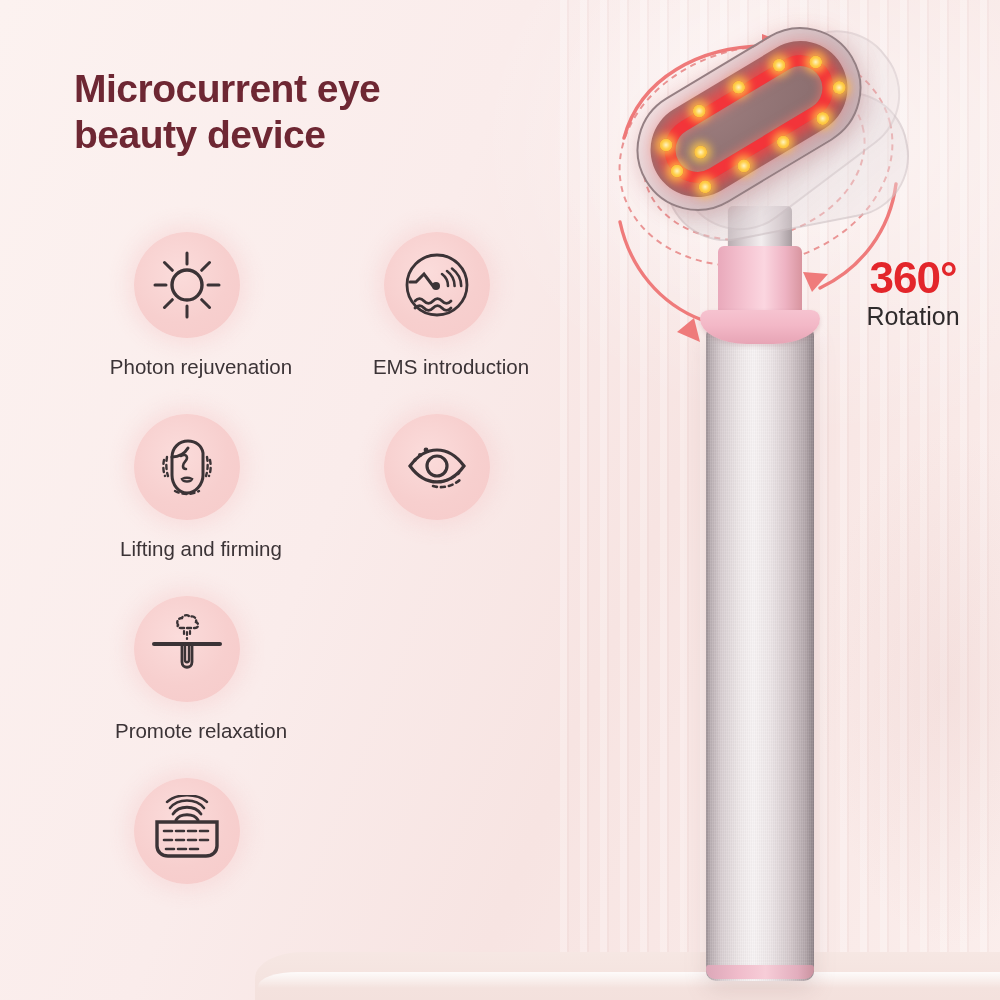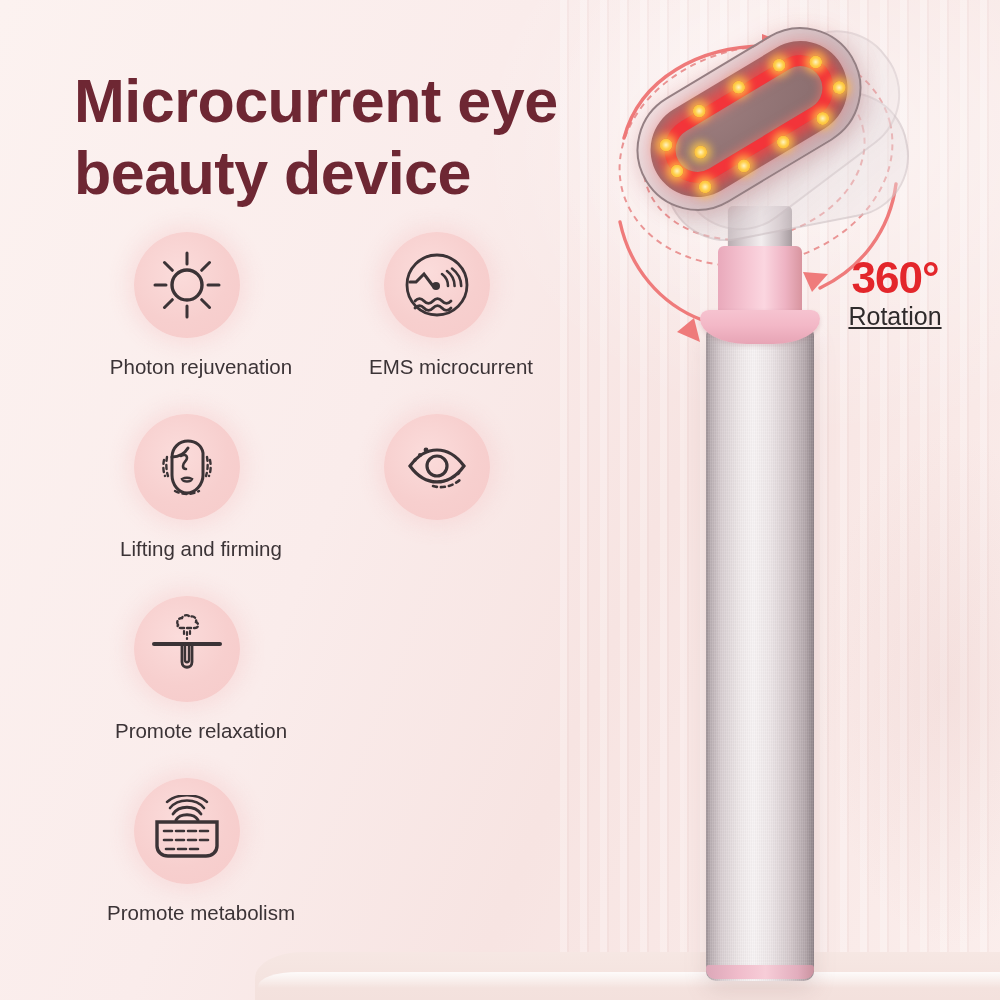--- a/index.html
+++ b/index.html
@@ -58,21 +58,21 @@
     border-radius: 40px 40px 0 0 / 14px 14px 0 0;
   }
 
   
   .headline {
     position: absolute;
     left: 74px; top: 66px;
     width: 560px;
     color: #6e2733;
     font-weight: bold;
-    font-size: 61px;
+    font-size: 39px;
     line-height: 1.18;
     letter-spacing: -0.5px;
     white-space: pre-line;
   }
 
   
   .features {
     position: absolute;
     left: 62px; top: 232px;
     width: 500px;
@@ -198,36 +198,35 @@
     background: radial-gradient(circle, #fff3bf 0%, #ffcf4a 45%, #f5a72b 100%);
     box-shadow: 0 0 9px 4px rgba(255,200,70,0.85);
   }
 
   
   .arrows { position: absolute; left: -4px; top: 6px; width: 360px; height: 350px; }
   .arrows svg { display: block; }
 
   .badge {
     position: absolute;
-    left: 220px; top: 246px;
+    left: 238px; top: 246px;
     width: 150px;
     text-align: center;
   }
   .badge-deg {
     font-size: 44px; font-weight: bold;
     color: #e3262b;
     letter-spacing: -1px;
     line-height: 1;
   }
   .badge-sub {
     margin-top: 4px;
     font-size: 25px;
     color: #2f2b2c;
     line-height: 1;
-    text-decoration: underline;
   }
 </style>
 </head>
 <body>
 
 <div id="stage">
 
   <div class="bg-soft-a"></div>
   <div class="stripes"></div>
   <div class="bg-soft-b"></div>
@@ -254,21 +253,21 @@
         <div class="fdisc">
           <svg width="76" height="76" viewBox="0 0 76 76" fill="none" stroke="#3b3336" stroke-width="2.8" stroke-linecap="round">
             <circle cx="38" cy="38" r="30"></circle>
             <path d="M11 35h6l8-8 9 12" stroke-width="3"></path>
             <circle cx="37" cy="39" r="4" fill="#3b3336" stroke="none"></circle>
             <path d="M43 27c4 3 6 7.5 6 12M48 24c5 3.8 7.6 9.6 7.6 15M53 21.5c6 4.6 9.2 11.6 9.2 17.5" stroke-width="2.6"></path>
             <path d="M16 54c3-3.2 6-3.2 9 0s6 3.2 9 0 6-3.2 9 0 6 3.2 9 0" stroke-width="2.8"></path>
             <path d="M16 61c3-3.2 6-3.2 9 0s6 3.2 9 0 6-3.2 9 0 6 3.2 9 0" stroke-width="2.8"></path>
           </svg>
         </div>
-        <div class="flabel">EMS microcurrent</div>
+        <div class="flabel">EMS introduction</div>
       </div>
     </div>
 
     <div class="frow">
       <div class="fcell">
         <div class="fdisc">
           <svg width="74" height="74" viewBox="0 0 74 74" fill="none" stroke="#3b3336" stroke-width="3" stroke-linecap="round">
             <path d="M22 27c0-9 7-16 16-16 8 0 14 5 15 12v22c0 10-8 18-16 18s-15-8-15-18V27z"></path>
             <path d="M22 27c7 0 13-4 16-9" stroke-width="3"></path>
             <path d="M31 26c3-2 6-1 6 2 0 3-4 4-4 8 0 2 1 3 3 3" stroke-width="2.6"></path>
@@ -317,21 +316,20 @@
             <path d="M28 25c4-7 18-7 22 0" stroke-width="3"></path>
             <path d="M25 19c6-9 22-9 28 0" stroke-width="2.8"></path>
             <path d="M22 13c8-10 26-10 34 0" stroke-width="2.6"></path>
             <path d="M19 7c10-9 30-9 40 0" stroke-width="2.4"></path>
             <path d="M9 27h60v24c0 6-5 10-11 10H20c-6 0-11-4-11-10V27z" stroke-width="3.4"></path>
             <path d="M16 36h8M28 36h8M40 36h8M52 36h8" stroke-width="2.6"></path>
             <path d="M16 45h8M28 45h8M40 45h8M52 45h8" stroke-width="2.6"></path>
             <path d="M18 54h8M30 54h8M42 54h8" stroke-width="2.6"></path>
           </svg>
         </div>
-        <div class="flabel">Promote metabolism</div>
       </div>
     </div>
 
   </div>
 
   <div class="device">
 
     <div class="arrows">
       <svg width="360" height="350" viewBox="0 0 360 350" fill="none">
         <g stroke="#e98c8c" stroke-width="2" stroke-dasharray="6 5" opacity="0.9">

